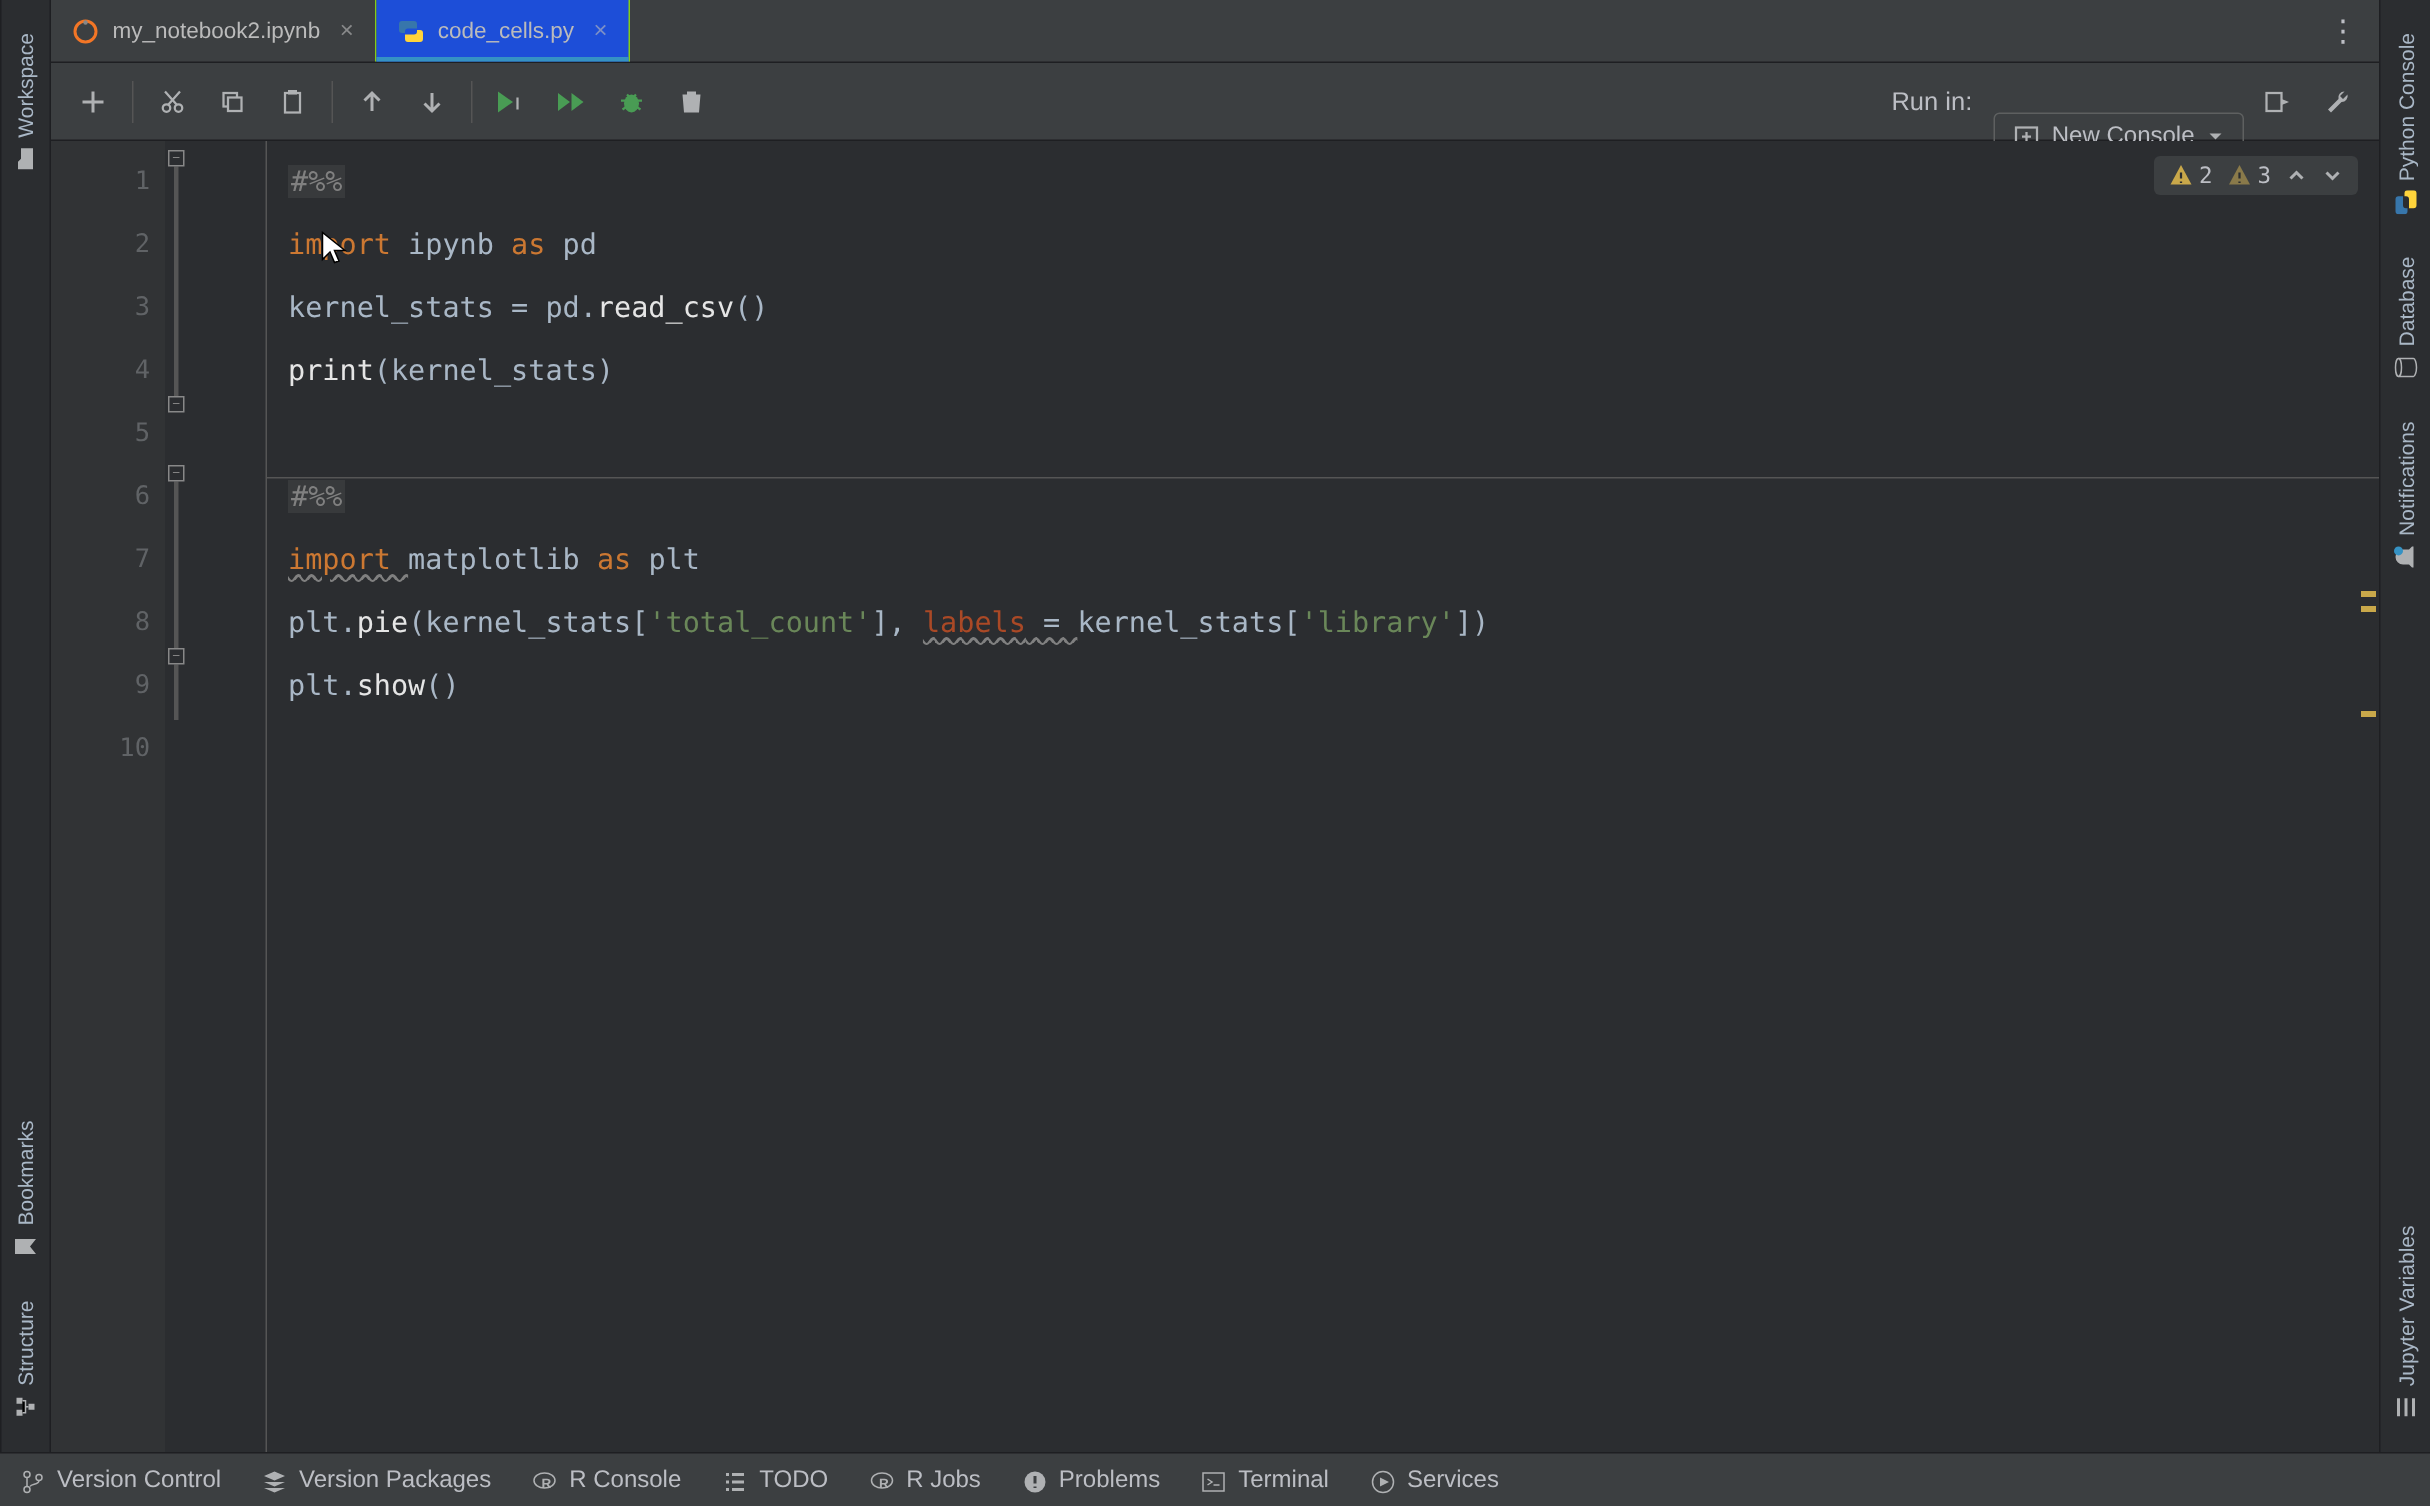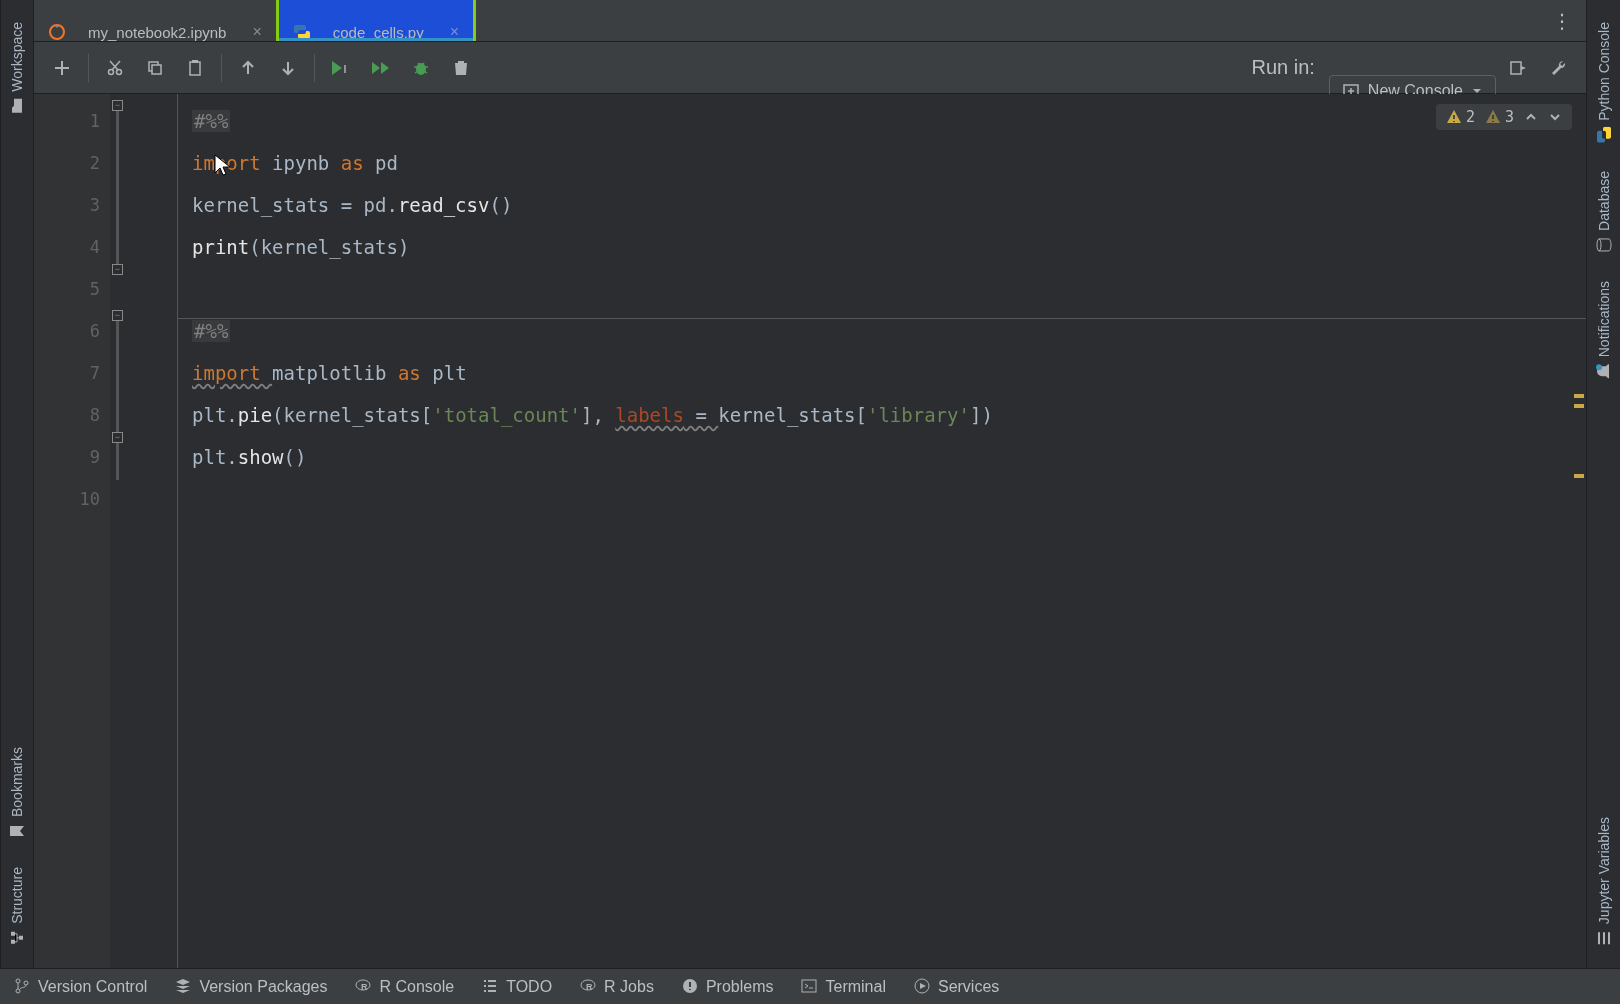--- a/index.html
+++ b/index.html
@@ -42,27 +42,27 @@
 
 .tabs-bar {
   height: 42px;
   background: #3c3f41;
   display: flex;
   align-items: stretch;
   border-bottom: 1px solid #1e1f22;
 }
 .tab {
   display: flex;
-  align-items: flex-end;
-  gap: 22px;
+  align-items: center;
+  gap: 9px;
   padding: 0 14px;
   font-size: 15px;
   color: #bbbbbb;
   cursor: pointer;
-  border-right: 3px solid #84cc16;
+  border-right: 1px solid #84cc16;
   position: relative;
 }
 .tab.active {
   background: #1d4ed8;
 }
 .tab.active::after {
   content: "";
   position: absolute;
   left: 0; right: 0; bottom: 0;
   height: 3px;
@@ -83,21 +83,21 @@
 }
 .tool-btn {
   width: 36px; height: 36px;
   display: flex; align-items: center; justify-content: center;
   border-radius: 4px;
   cursor: pointer;
   color: #afb1b3;
 }
 .tool-sep { width: 1px; height: 28px; background: #555; margin: 0 4px; }
 .tool-spacer { flex: 1; }
-.run-in-label { font-size: 20px; color: #bcbec4; margin-right: 10px; }
+.run-in-label { font-size: 17px; color: #bcbec4; margin-right: 10px; }
 .run-in-select {
   display: flex; align-items: center; gap: 8px;
   border: 1px solid #5e6060;
   border-radius: 4px;
   padding: 6px 12px;
   font-size: 16px;
   cursor: pointer;
   margin-top: 46px;
 }
 
@@ -182,21 +182,21 @@
 .status-bar {
   height: 36px;
   background: #3c3f41;
   border-top: 1px solid #1e1f22;
   display: flex;
   align-items: center;
   padding: 0 14px;
   gap: 28px;
   font-size: 16px;
 }
-.status-item { display: flex; align-items: flex-start; gap: 8px; cursor: pointer; color: #bcbec4; }
+.status-item { display: flex; align-items: flex-end; gap: 8px; cursor: pointer; color: #bcbec4; }
 
 svg { display: block; }
 .cursor-pointer-overlay {
   position: absolute;
   top: 60px; left: 180px;
   pointer-events: none;
   z-index: 100;
 }
 </style>
 </head>

